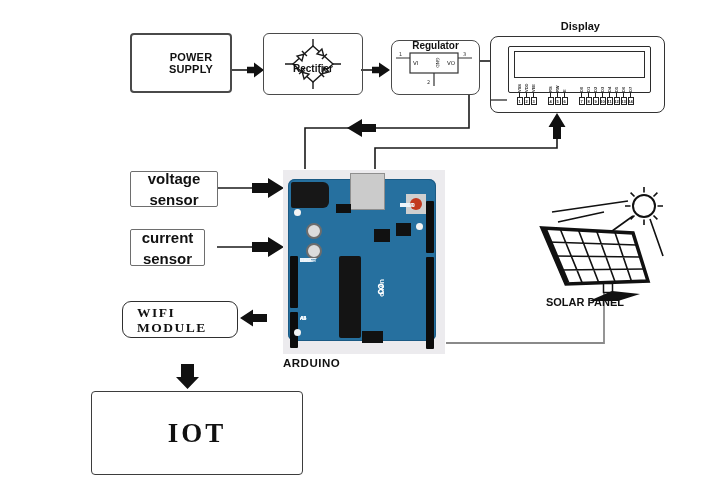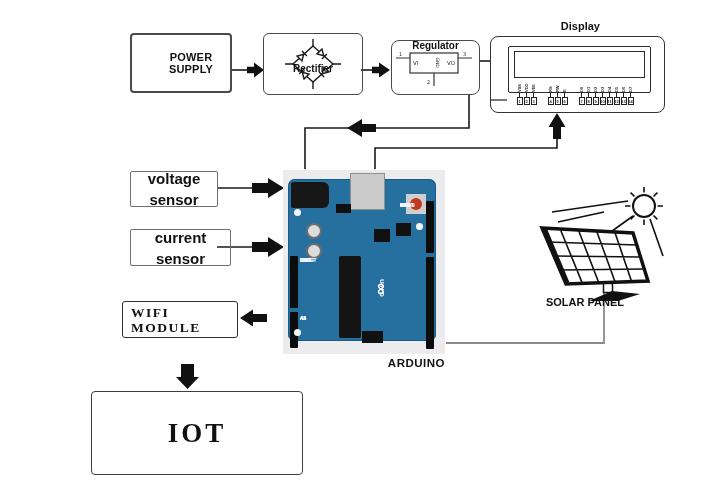--- a/index.html
+++ b/index.html
@@ -13,24 +13,24 @@
   .blocklabel{font-weight:bold;white-space:pre-line;text-align:center;}
   .title{position:absolute;z-index:1;font-weight:bold;font-size:10px;text-align:center;}
 
   
   .ps-box{left:130px;top:33px;width:102px;height:60px;border-width:2px;border-radius:4px;padding-left:20px;}
   .ps-box .blocklabel{font-size:11px;letter-spacing:.2px;}
   .rect-box{left:263px;top:33px;width:100px;height:62px;border-radius:6px;}
   .reg-box{left:391px;top:40px;width:89px;height:55px;border-radius:8px;}
   .disp-box{left:490px;top:36px;width:175px;height:77px;border-radius:8px;border-color:#333;}
   .vs-box{left:130px;top:171px;width:88px;height:36px;border-color:#6e6e6e;border-radius:2px;}
-  .cs-box{left:130px;top:229px;width:101px;height:37px;border-color:#6e6e6e;border-radius:2px;}
+  .cs-box{left:130px;top:229px;width:75px;height:37px;border-color:#6e6e6e;border-radius:2px;}
   .vs-box .blocklabel,.cs-box .blocklabel{font-size:15px;line-height:21px;}
-  .wifi-box{left:122px;top:301px;width:116px;height:37px;border-color:#2f2f2f;border-radius:3px;
-            justify-content:flex-start;padding-left:8px;}
+  .wifi-box{left:122px;top:301px;width:116px;height:37px;border-color:#2f2f2f;border-radius:9px;
+            justify-content:flex-start;padding-left:14px;}
   .wifi-box .blocklabel{font-family:"Liberation Serif",serif;font-size:13.5px;line-height:15px;
             letter-spacing:1.5px;text-align:left;font-weight:bold;}
   .iot-box{left:91px;top:391px;width:212px;height:84px;border-color:#3d3d3d;border-radius:4px;}
   .iot-box .blocklabel{font-family:"Liberation Serif",serif;font-size:27px;letter-spacing:3px;}
 
   .rect-title{left:263px;top:19px;width:100px;margin-top:44px;}
   .reg-title{left:391px;top:40px;width:89px;}
   .disp-title{left:492px;top:20px;width:108px;font-size:11px;text-align:right;}
 
   
@@ -72,21 +72,21 @@
   .hole{width:7px;height:7px;border-radius:50%;background:#f4f4f4;}
   .hole1{left:6px;top:30px;} .hole2{left:6px;top:150px;} .hole3{left:128px;top:44px;}
   .pins-col{color:#eef5fa;font-size:5px;line-height:5.4px;font-weight:bold;z-index:2;}
   .col-power{left:12px;top:79px;} .col-analog{left:12px;top:137px;}
   .col-right{left:112px;top:24px;width:24px;text-align:right;}
   .pl{display:block;}
   .logo{left:76px;top:88px;width:36px;height:44px;transform:rotate(90deg);color:#fff;
         display:flex;flex-direction:column;align-items:center;justify-content:center;}
   .inf{font-size:17px;line-height:15px;font-weight:bold;}
   .uno{font-size:6px;letter-spacing:2px;font-weight:bold;}
-  .caption{position:absolute;left:283px;top:357px;width:162px;text-align:right;
+  .caption{position:absolute;left:283px;top:357px;width:162px;text-align:left;
            font-weight:bold;font-size:11.5px;z-index:1;letter-spacing:.5px;}
   .solar-label{position:absolute;left:524px;top:296px;width:100px;text-align:right;
            font-weight:bold;font-size:11px;z-index:1;}
 </style>
 </head>
 <body>
 
 <div class="canvas">
 
   <svg class="art" width="728" height="482" viewBox="0 0 728 482">

